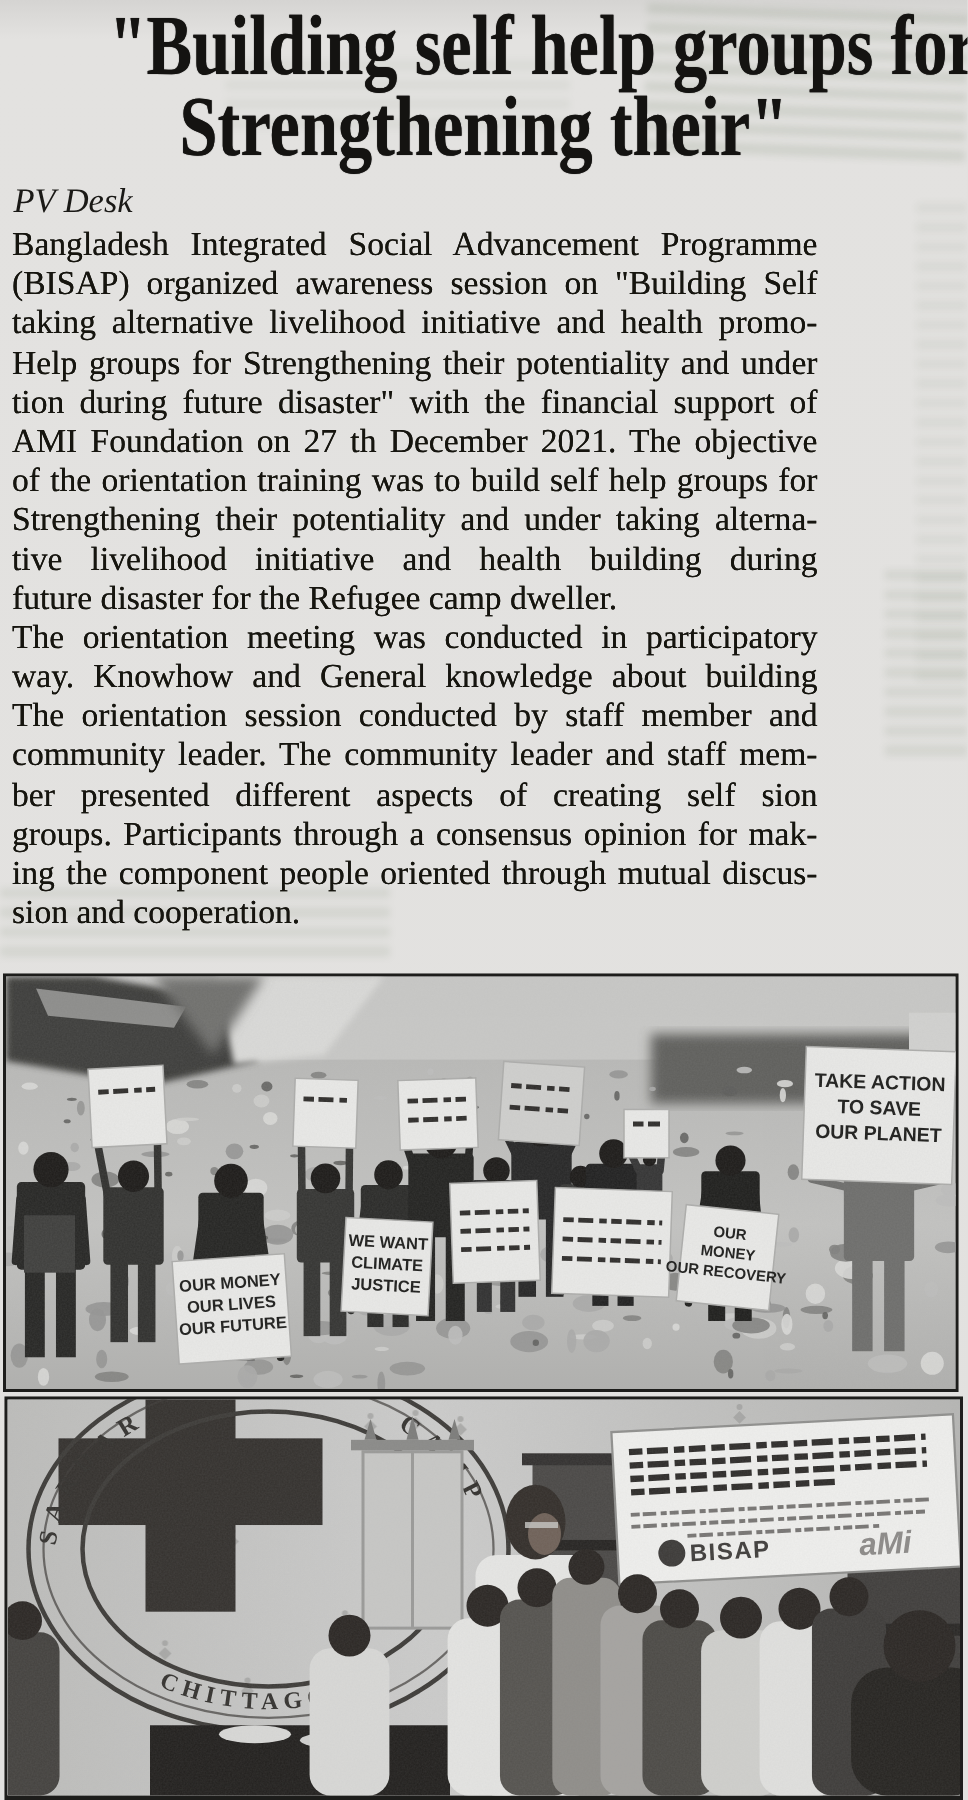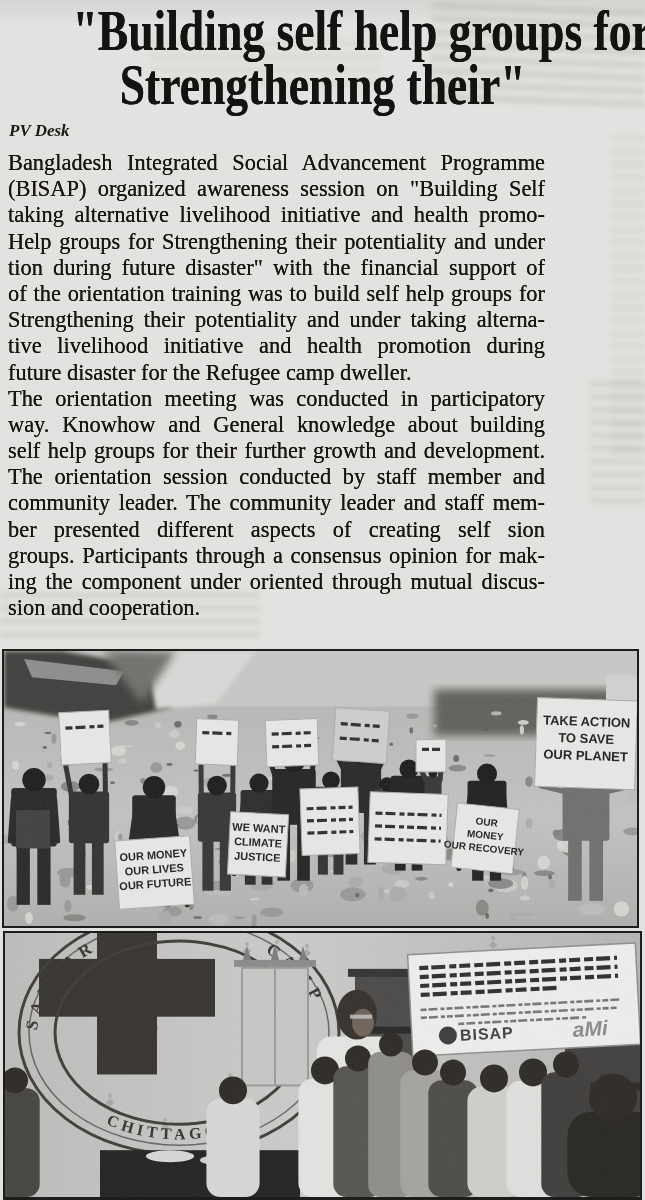--- a/index.html
+++ b/index.html
@@ -10,22 +10,22 @@
   .g1{top:0;right:0;width:215px;height:110px;transform:rotate(2deg);}
   .g2{top:34px;left:150px;width:230px;height:58px;opacity:.07;}
   .g3{top:592px;left:0;width:260px;height:52px;opacity:.12;}
   .g4{top:380px;right:0;width:55px;height:130px;opacity:.12;}
   .g5{top:130px;right:0;width:34px;height:330px;opacity:.08;}
   .headline{position:absolute;top:4px;left:0;width:645px;margin:0;text-align:center;
             font-weight:700;color:#141311;font-size:57px;line-height:54px;z-index:2;}
   .hl-line{display:block;}
   .hl-line>span{display:inline-block;transform:scaleX(.8);transform-origin:50% 50%;
                 white-space:nowrap;text-shadow:0 0 .6px #141311;}
-  .byline{position:absolute;top:121px;left:9px;font-size:17px;font-style:italic;
-          font-weight:700;color:#1a1916;z-index:2;text-align:center;}
+  .byline{position:absolute;top:121px;left:9px;font-size:23px;font-style:italic;
+          font-weight:400;color:#1a1916;z-index:2;text-align:center;}
   .bodytext{position:absolute;top:150px;left:0;width:557px;z-index:2;}
   .bl{height:26.2px;line-height:26.2px;font-size:22.4px;color:#16150f;
       padding:0 12px 0 8px;text-align:justify;text-align-last:justify;
       white-space:nowrap;text-shadow:0 0 .4px #16150f;}
   .bl.pe{text-align-last:left;}
   figure{margin:0;padding:0;position:absolute;box-sizing:border-box;background:#c9c9c7;z-index:2;}
   .photo1{left:2px;top:649px;width:637px;height:279px;border:2px solid #1d1d1b;}
   .photo2{left:3px;top:931px;width:639px;height:269px;border:2px solid #1d1d1b;border-bottom-width:3px;}
   figure svg{display:block;width:100%;height:100%;}
 </style>
@@ -45,32 +45,32 @@
   </h1>
 
   <div class="byline">PV Desk</div>
 
   <div class="bodytext">
     <div class="bl">Bangladesh Integrated Social Advancement Programme</div>
     <div class="bl">(BISAP) organized awareness session on "Building Self</div>
     <div class="bl">taking alternative livelihood initiative and health promo-</div>
     <div class="bl">Help groups for Strengthening their potentiality and under</div>
     <div class="bl">tion during future disaster" with the financial support of</div>
+    <div class="bl">AMI Foundation on 27 th December 2021. The objective</div>
     <div class="bl">of the orientation training was to build self help groups for</div>
     <div class="bl">Strengthening their potentiality and under taking alterna-</div>
-    <div class="bl">tive livelihood initiative and health promotion during</div>
+    <div class="bl">tive livelihood initiative and health building during</div>
     <div class="bl pe">future disaster for the Refugee camp dweller.</div>
     <div class="bl">The orientation meeting was conducted in participatory</div>
     <div class="bl">way. Knowhow and General knowledge about building</div>
-    <div class="bl">self help groups for their further growth and development.</div>
     <div class="bl">The orientation session conducted by staff member and</div>
     <div class="bl">community leader. The community leader and staff mem-</div>
     <div class="bl">ber presented different aspects of creating self sion</div>
     <div class="bl">groups. Participants through a consensus opinion for mak-</div>
-    <div class="bl">ing the component under oriented through mutual discus-</div>
+    <div class="bl">ing the component people oriented through mutual discus-</div>
     <div class="bl pe">sion and cooperation.</div>
   </div>
 
   <figure class="photo1">
     <svg viewBox="0 0 633 273" preserveAspectRatio="none">
       <defs>
         <linearGradient id="groundGrad" x1="0" y1="0" x2="0" y2="1">
           <stop offset="0" stop-color="#b9b9b7"></stop>
             <stop offset="0.5" stop-color="#c3c3c1"></stop>
             <stop offset="1" stop-color="#b0b0ae"></stop>

